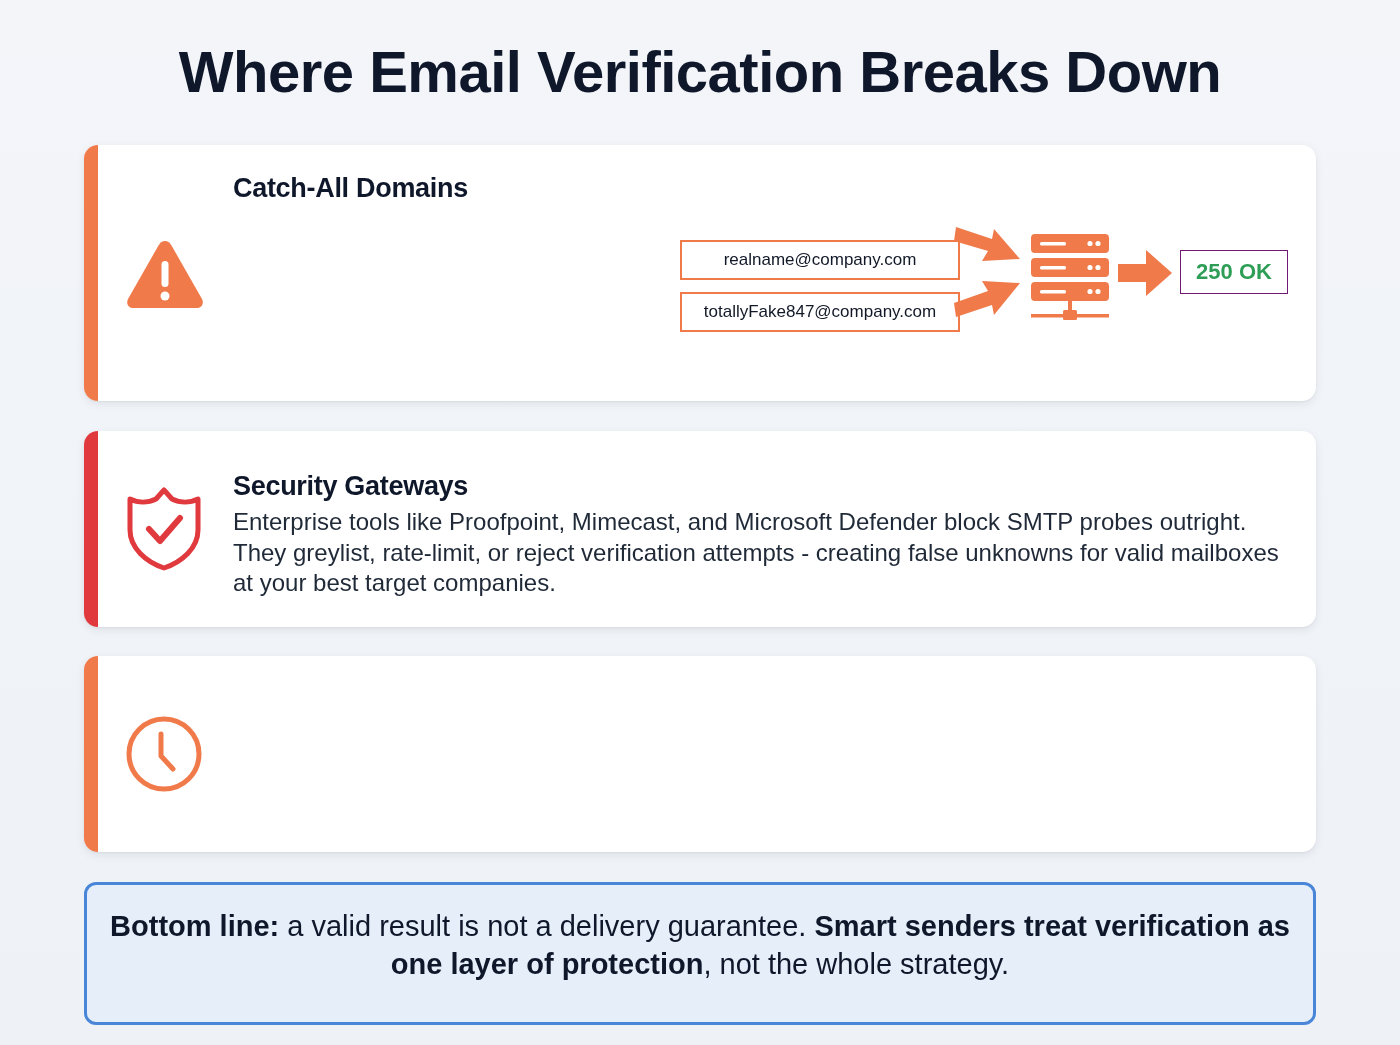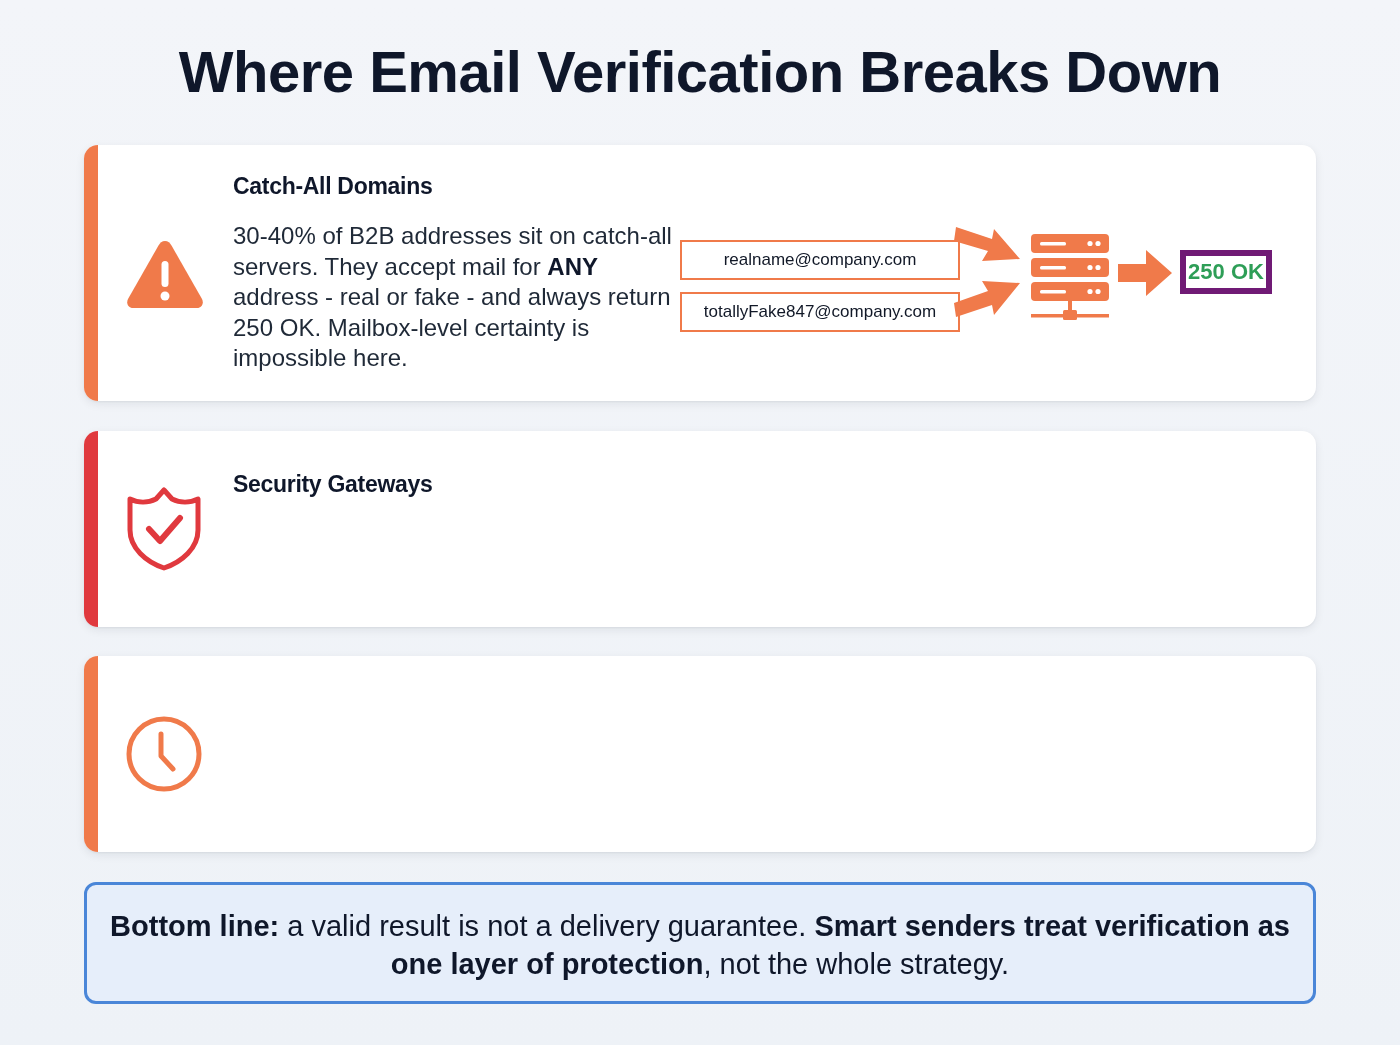--- a/index.html
+++ b/index.html
@@ -28,21 +28,21 @@
       overflow: hidden;
     }
     .card .accent {
       position: absolute; left: 0; top: 0; bottom: 0; width: 14px;
     }
     .card .icon {
       position: absolute; left: 40px;
     }
     .card h2 {
       position: absolute; left: 149px;
-      font-size: 23px; font-weight: 700; color: #0f172a; letter-spacing: -0.3px;
+      font-size: 27px; font-weight: 700; color: #0f172a; letter-spacing: -0.3px;
     }
     .card p {
       position: absolute; left: 149px;
       font-size: 24px; line-height: 30.5px; color: #1f2937;
     }
     .card p b { font-weight: 700; color: #0f172a; }
 
     #card1 { top: 145px; height: 256px; }
     #card1 h2 { top: 28px; }
     #card1 p { top: 76px; width: 440px; }
@@ -58,27 +58,27 @@
     #card3 p { top: 77px; width: 1060px; }
     #card3 .icon { top: 58px; }
 
     .email-box {
       position: absolute; height: 40px; width: 280px;
       border: 2px solid #f07a4a; background: #fff;
       display: flex; align-items: center; justify-content: center;
       font-size: 17px; color: #111827;
     }
     .ok-box {
-      position: absolute; width: 92px; height: 44px;
-      border: 6px solid #701a75; background: #fff;
+      position: absolute; width: 108px; height: 44px;
+      border: 1px solid #701a75; background: #fff;
       display: flex; align-items: center; justify-content: center;
       font-size: 22px; font-weight: 700; color: #2e9e57;
     }
     .bottom {
-      position: absolute; left: 84px; top: 882px; width: 1232px; height: 122px;
+      position: absolute; left: 84px; top: 882px; width: 1232px; height: 143px;
       background: #e6eefa;
       border: 3px solid #4a86d8;
       border-radius: 12px;
       text-align: center;
       font-size: 29px; line-height: 38px; color: #0f172a;
       padding-top: 22px;
     }
     .bottom b { font-weight: 700; }
   </style>
 </head>
@@ -91,21 +91,20 @@
   <div class="card" id="card1">
     <div class="accent" style="background:#f07a4a;"></div>
     <div class="icon">
       <svg width="82" height="74" viewBox="0 0 82 74">
         <path d="M41 4 C44 4 46 6 47.5 8.5 L78 62 C80 66 78 71 73 71 L9 71 C4 71 2 66 4 62 L34.5 8.5 C36 6 38 4 41 4 Z" fill="#f07a4a"></path>
         <rect x="37.5" y="24" width="7" height="26" rx="3.5" fill="#ffffff"></rect>
         <circle cx="41" cy="59" r="4.5" fill="#ffffff"></circle>
       </svg>
     </div>
     <h2>Catch-All Domains</h2>
-    <p><span>30-40% of B2B addresses sit on catch-all servers. They accept mail for </span><b>ANY</b><span> address - real or fake - and always return 250 OK. Mailbox-level certainty is impossible here.</span></p>
 
     <div>
       <div class="email-box" style="left:596px; top:63px;margin-top:32px;">realname@company.com</div>
       <div class="email-box" style="left:596px; top:147px;">totallyFake847@company.com</div>
 
       <svg style="position:absolute; left:870px; top:70px;" width="70" height="50" viewBox="0 0 70 50">
         <path d="M2 12 L38 24 L40 14 L66 44 L28 46 L34 36 L0 26 Z" fill="#f07a4a"></path>
       </svg>
       <svg style="position:absolute; left:870px; top:134px;" width="70" height="50" viewBox="0 0 70 50">
         <path d="M0 24 L34 12 L28 2 L66 4 L40 36 L38 26 L2 38 Z" fill="#f07a4a"></path>
@@ -139,20 +138,21 @@
 
   <div class="card" id="card2">
     <div class="accent" style="background:#e0393e;"></div>
     <div class="icon">
       <svg width="80" height="86" viewBox="0 0 80 86">
         <path d="M40 4 L48 13 C56 17 66 17 74 13 L74 44 C74 62 58 76 40 82 C22 76 6 62 6 44 L6 13 C14 17 24 17 32 13 Z" fill="none" stroke="#e0393e" stroke-width="5" stroke-linejoin="round"></path>
         <path d="M25 43 L36 55 L56 32" fill="none" stroke="#e0393e" stroke-width="6" stroke-linecap="round" stroke-linejoin="round"></path>
       </svg>
     </div>
     <h2>Security Gateways</h2>
+    <p>Enterprise tools like Proofpoint, Mimecast, and Microsoft Defender block SMTP probes outright. They greylist, rate-limit, or reject verification attempts - creating false unknowns for valid mailboxes at your best target companies.</p>
   </div>
 
   <div class="card" id="card3">
     <div class="accent" style="background:#f07a4a;"></div>
     <div class="icon">
       <svg width="80" height="80" viewBox="0 0 80 80">
         <circle cx="40" cy="40" r="35" fill="none" stroke="#f07a4a" stroke-width="5"></circle>
         <path d="M37 20 L37 42 L49 55" fill="none" stroke="#f07a4a" stroke-width="5" stroke-linecap="round" stroke-linejoin="round"></path>
       </svg>
     </div>

